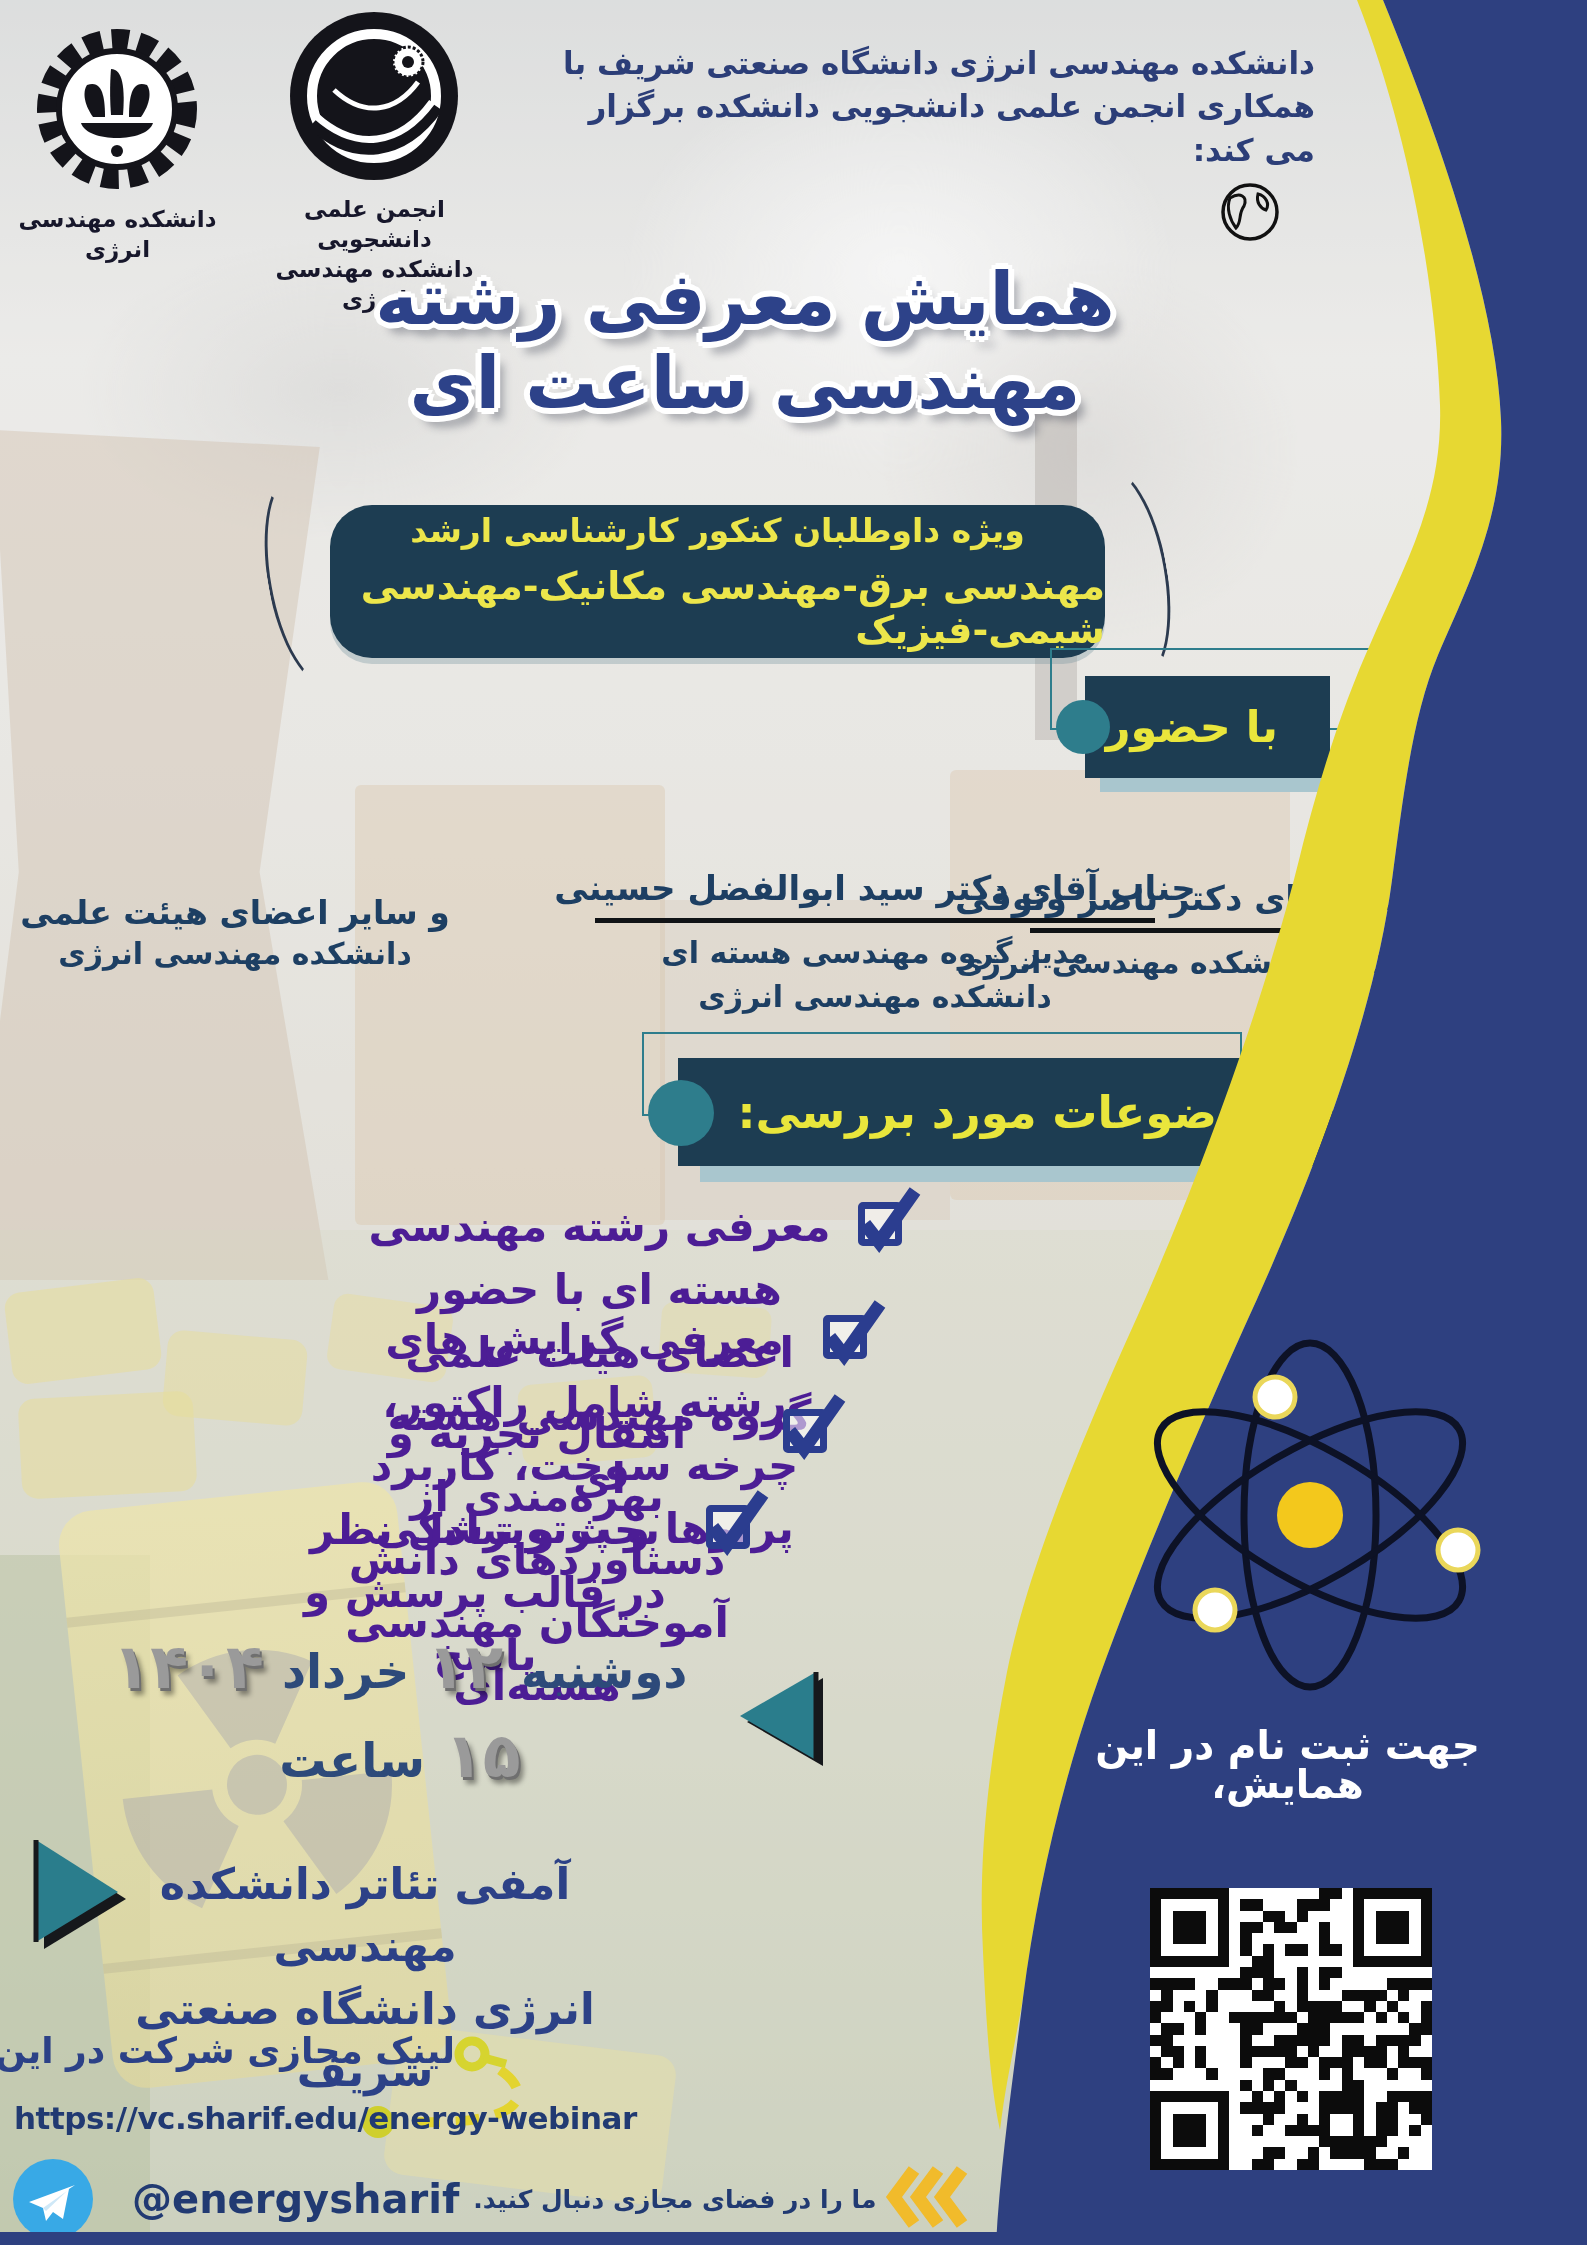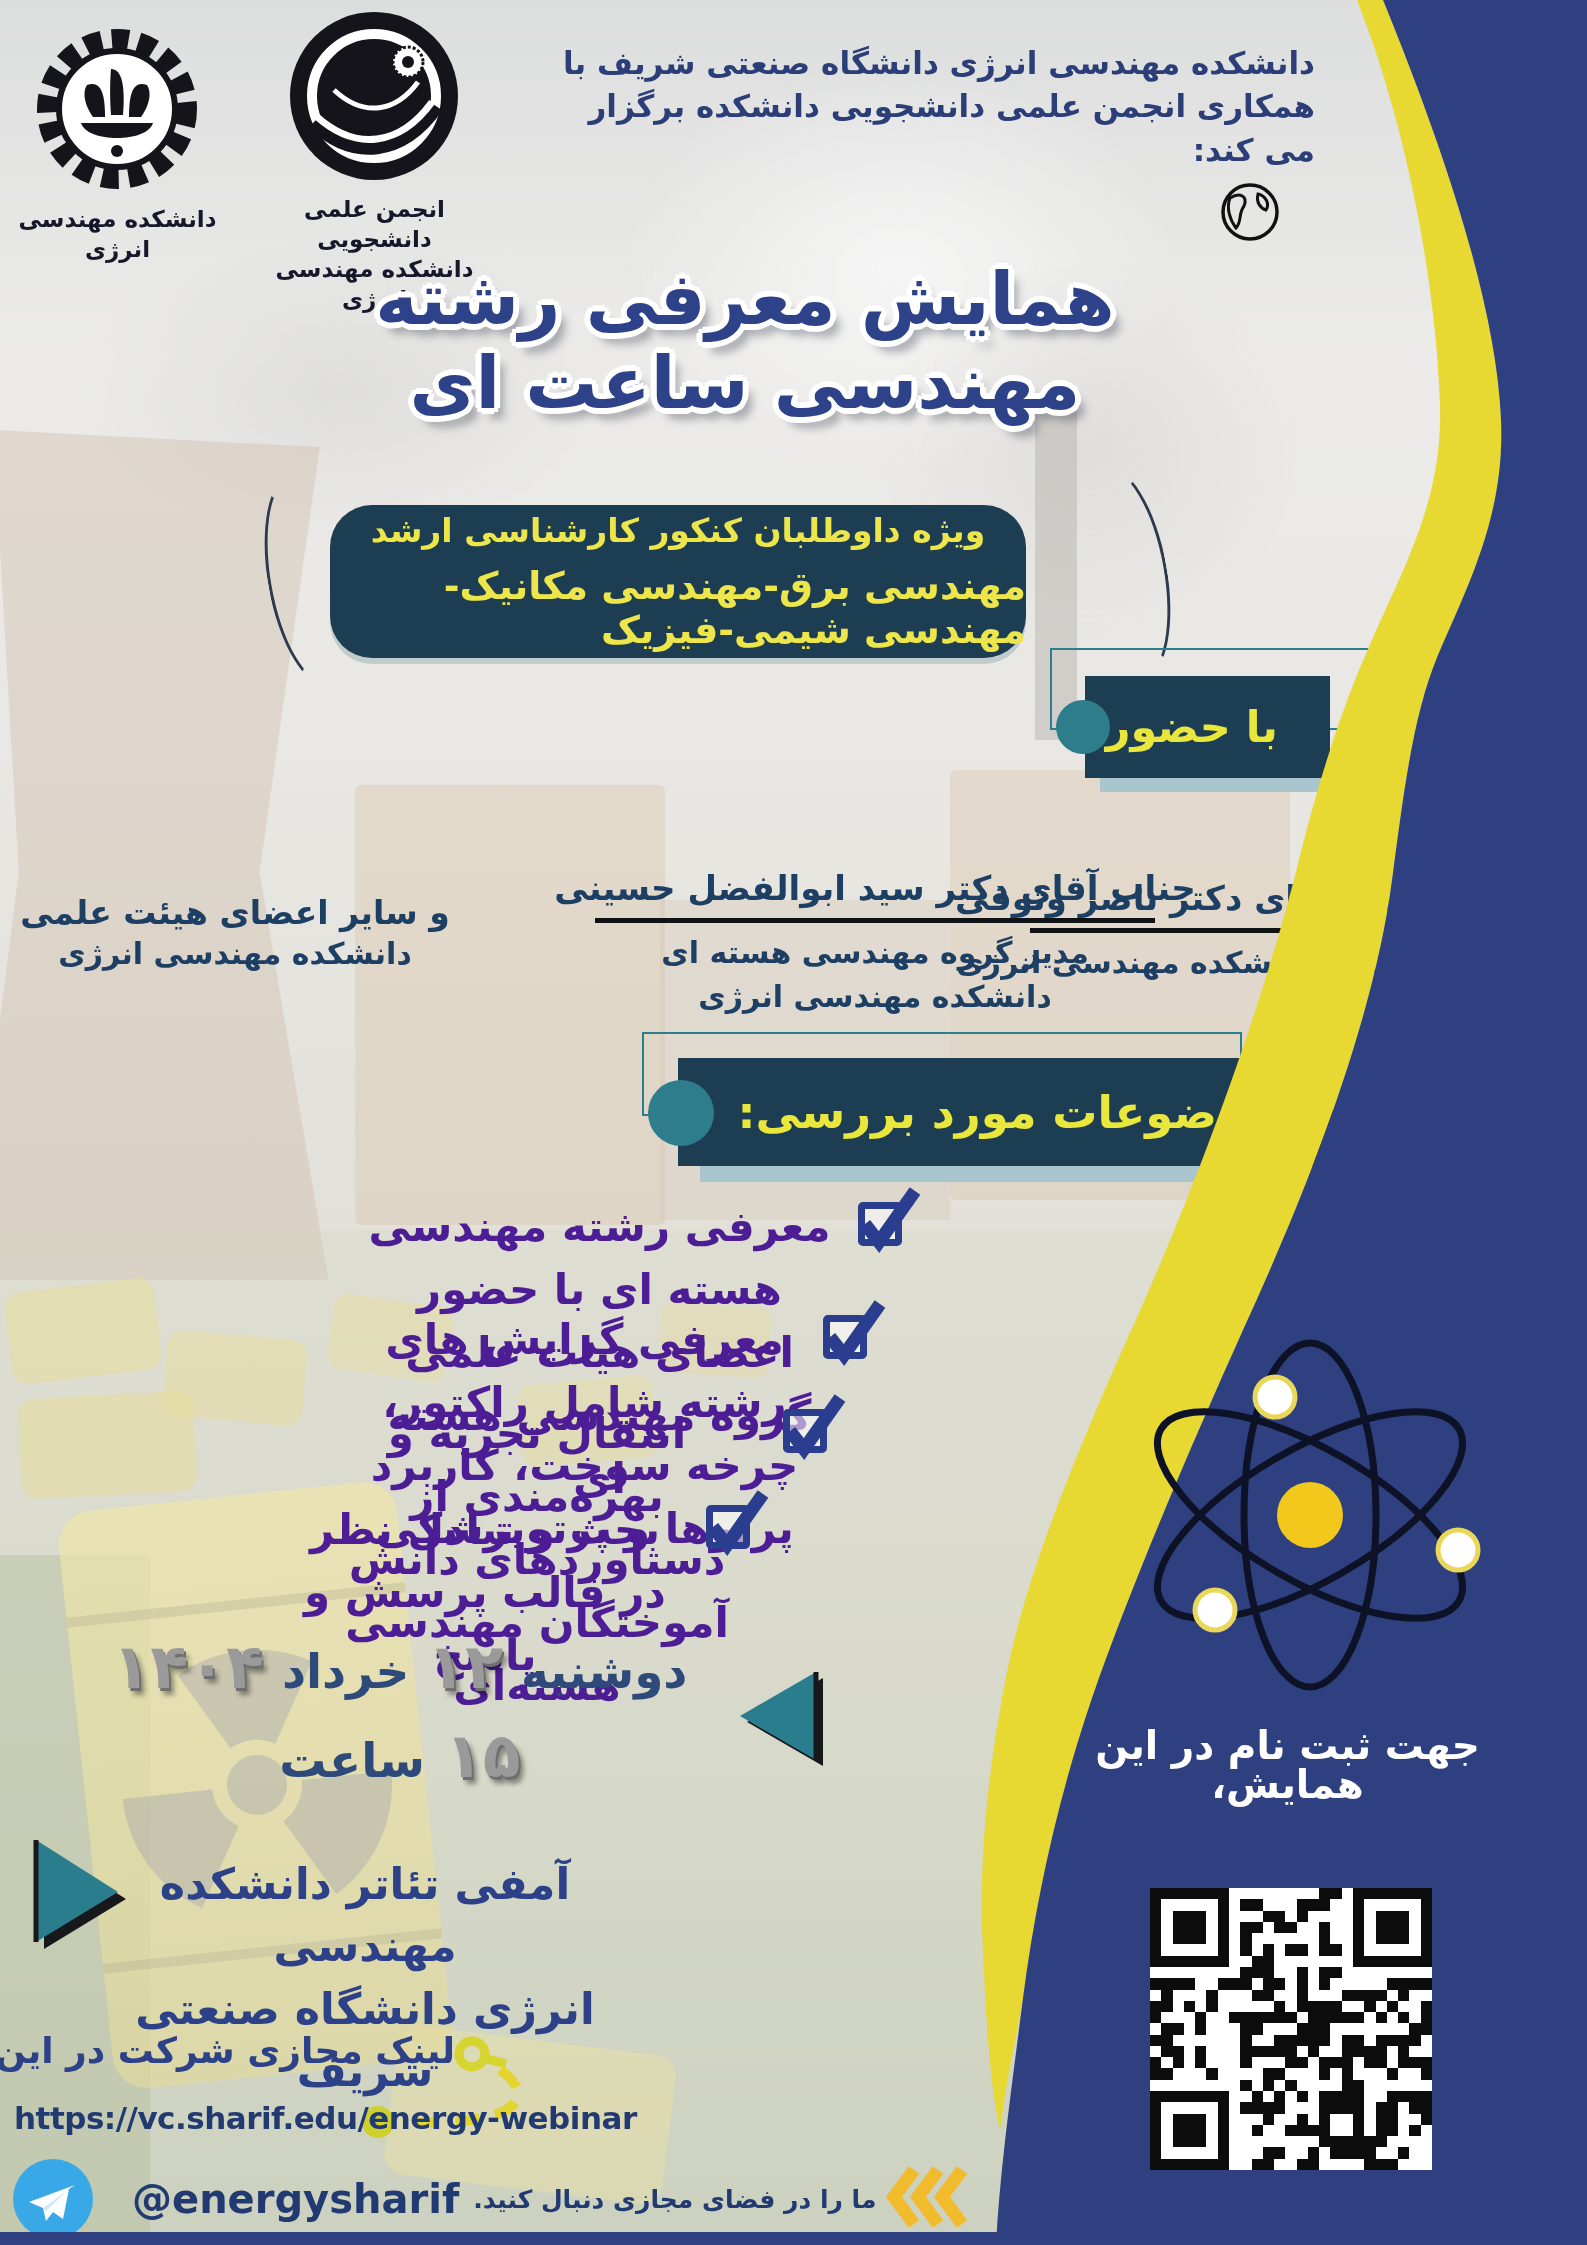--- a/index.html
+++ b/index.html
@@ -142,21 +142,21 @@
 
   <div class="abs" style="left:170px;top:258px;width:1150px;">
     <div class="title-line">همایش معرفی رشته</div>
     <div class="title-line">مهندسی ساعت ای</div>
   </div>
 
   <div class="abs" style="left:268px;top:472px;width:85px;height:215px;
        border:3px solid transparent;border-left-color:#2c3a4f;border-radius:50%;transform:rotate(-10deg);"></div>
   <div class="abs" style="left:1082px;top:466px;width:85px;height:215px;
        border:3px solid transparent;border-right-color:#2c3a4f;border-radius:50%;transform:rotate(-10deg);"></div>
-  <div class="abs subbox rtl" style="left:330px;top:505px;width:696px;height:153px;">
+  <div class="abs subbox rtl" style="left:330px;top:505px;width:775px;height:153px;">
     <div class="l1">ویژه داوطلبان کنکور کارشناسی ارشد</div>
     <div class="l2">مهندسی برق-مهندسی مکانیک-مهندسی شیمی-فیزیک</div>
   </div>
 
   <div class="abs thinrect" style="left:1050px;top:648px;width:330px;height:82px;"></div>
   <div class="abs secbox rtl" style="left:1085px;top:676px;width:245px;height:102px;justify-content:flex-start;padding-right:52px;font-size:43px;">
     <span>با حضور:</span>
   </div>
   <div class="abs secshadow" style="left:1100px;top:778px;width:268px;height:14px;"></div>
   <div class="abs tealdot" style="left:1056px;top:700px;width:54px;height:54px;"></div>

